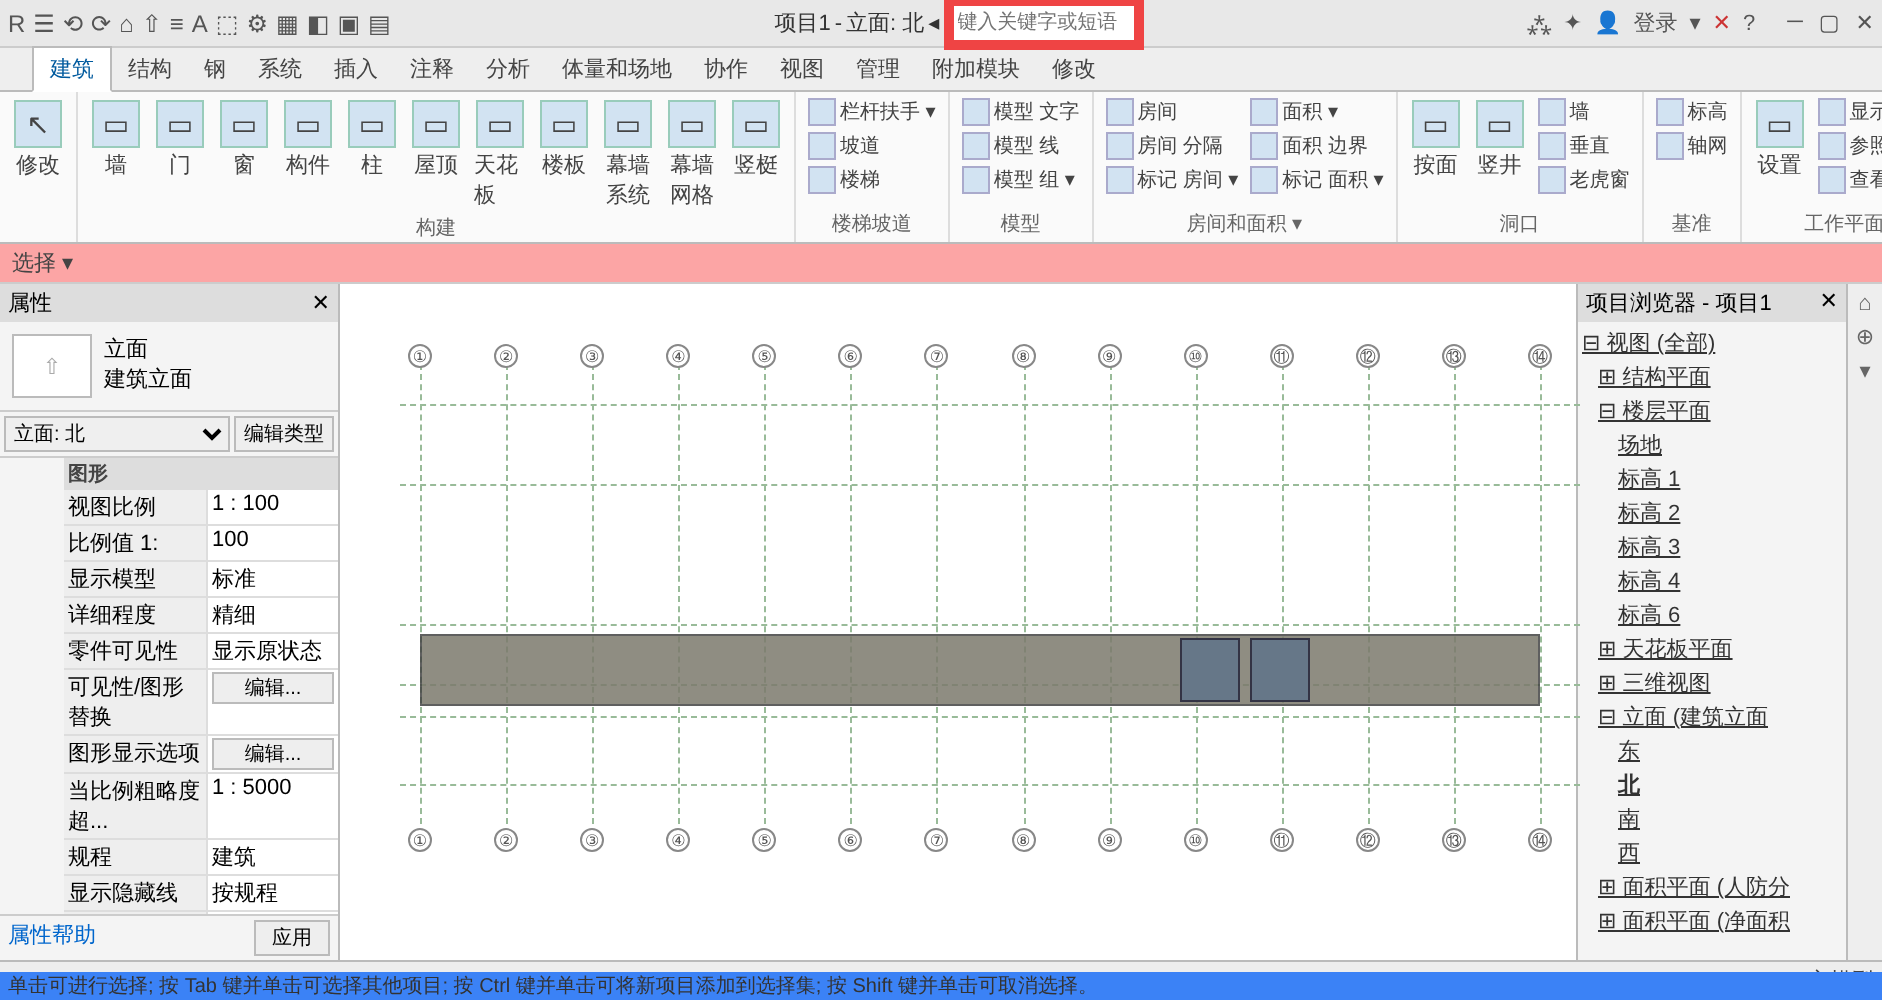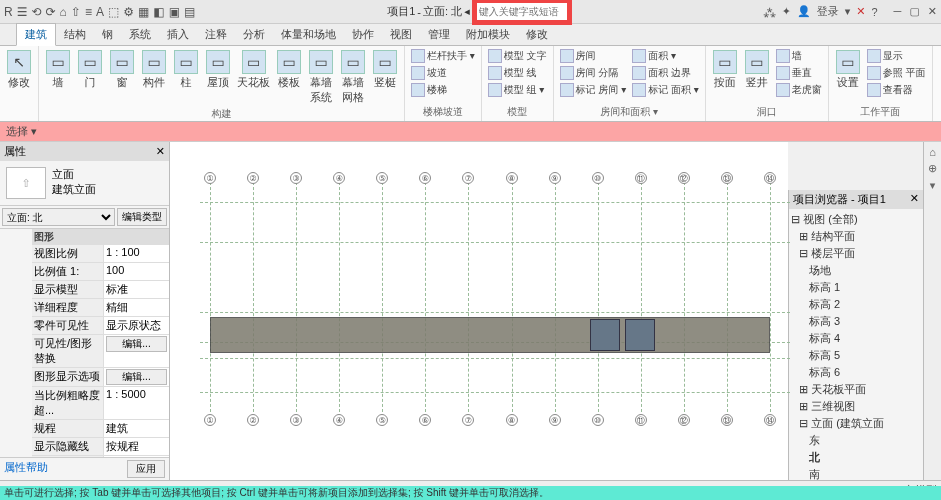--- a/index.html
+++ b/index.html
@@ -38,23 +38,23 @@
 .prow .v { flex:1; padding:1px 2px; background:#fff; }
 .prow .v button { font-size:10px; width:100%; border:1px solid #bbb; background:#eee; }
 .pfoot { display:flex; justify-content:space-between; padding:2px 4px; border-top:1px solid #ccc; }
 .pfoot button { font-size:10px; padding:1px 8px; border:1px solid #bbb; background:#eee; }
 .canvas { flex:1; background:#fff; position:relative; }
 .grid { position:absolute; border-top:1px dashed #9b9; }
 .gridv { position:absolute; border-left:1px dashed #9b9; }
 .axis { position:absolute; width:12px; height:12px; border:1px solid #888; border-radius:50%; font-size:8px; display:flex; align-items:center; justify-content:center; background:#fff; color:#555; }
 .slab { position:absolute; background:#7c7a6d; border:1px solid #444; opacity:.85; }
 .win { position:absolute; background:#678; border:1px solid #334; }
-.browser { width:135px; background:#f4f4f4; border-left:1px solid #bbb; display:flex; flex-direction:column;margin-top:48px; }
+.browser { width:135px; background:#f4f4f4; border-left:1px solid #bbb; display:flex; flex-direction:column; }
 .btitle { background:#ddd; padding:2px 4px; display:flex; justify-content:space-between; font-size:10px; }
-.tree { flex:1; overflow:auto; padding:2px; font-size:10px; color:#333; }
+.tree { flex:1; overflow:auto; padding:2px; font-size:10px; color:#333;text-decoration:underline; }
 .tnode { padding:1px 0 1px 0; white-space:nowrap; cursor:pointer; }
 .tnode.l1 { padding-left:8px; } .tnode.l2 { padding-left:18px; }
 .tnode.active { font-weight:bold; }
 .rside { width:18px; background:#eee; border-left:1px solid #bbb; display:flex; flex-direction:column; gap:4px; align-items:center; padding-top:4px; }
 .rside span { font-size:11px; color:#666; cursor:pointer; }
 .statusbar { position:absolute; bottom:0; left:0; right:0; height:20px; background:#eee; border-top:1px solid #bbb; display:flex; align-items:center; font-size:10px; color:#444; padding:0 4px; gap:8px;}
 .propgrp { background:#ddd; padding:1px 2px; font-size:10px; font-weight:bold; color:#444;}
 </style>
 </head>
 <body>
@@ -220,20 +220,29 @@
           <div class="ico">▭</div>
           <div>竖井</div>
         </div>
         <div class="small-col">
           <div class="sbtn"><span class="sico"></span>墙</div>
           <div class="sbtn"><span class="sico"></span>垂直</div>
           <div class="sbtn"><span class="sico"></span>老虎窗</div>
         </div>
       </div>
       <div class="lbl">洞口</div>
+    </div>
+    <div class="ribgrp">
+      <div class="btns">
+        <div class="small-col">
+          <div class="sbtn"><span class="sico"></span>标高</div>
+          <div class="sbtn"><span class="sico"></span>轴网</div>
+        </div>
+      </div>
+      <div class="lbl">基准</div>
     </div>
     <div class="ribgrp">
       <div class="btns">
         <div class="rbtn">
           <div class="ico">▭</div>
           <div>设置</div>
         </div>
         <div class="small-col">
           <div class="sbtn"><span class="sico"></span>显示</div>
           <div class="sbtn"><span class="sico"></span>参照 平面</div>
@@ -379,21 +388,20 @@
       </div>
   <div class="tree" id="tree">
         <div class="tnode l0">⊟ 视图 (全部)</div>
         <div class="tnode l1">⊞ 结构平面</div>
         <div class="tnode l1">⊟ 楼层平面</div>
         <div class="tnode l2">场地</div>
         <div class="tnode l2">标高 1</div>
         <div class="tnode l2">标高 2</div>
         <div class="tnode l2">标高 3</div>
         <div class="tnode l2">标高 4</div>
-        <div class="tnode l2">标高 5</div>
         <div class="tnode l2">标高 6</div>
         <div class="tnode l1">⊞ 天花板平面</div>
         <div class="tnode l1">⊞ 三维视图</div>
         <div class="tnode l1">⊟ 立面 (建筑立面</div>
         <div class="tnode l2">东</div>
         <div class="tnode l2 active">北</div>
         <div class="tnode l2">南</div>
         <div class="tnode l2">西</div>
         <div class="tnode l1">⊞ 面积平面 (人防分</div>
         <div class="tnode l1">⊞ 面积平面 (净面积</div>
@@ -407,13 +415,13 @@
  </div>
 </div>
 
 <div class="statusbar">
  <span>1 : 100</span>
  <span>▦ ☐ ⬚ ⬚ ◈ ◐ ⬚ ⊘ ◑ ⬚ ⬚ ◧</span>
  <span style="flex:1"></span>
  <span>主模型</span>
 </div>
 
-<div style="position: absolute; bottom: 0px; left: 0px; right: 0px; height: 14px; background: #5eead4; font-size: 10px; color: rgb(51, 51, 51); padding: 0px 4px; overflow: hidden; white-space: nowrap; z-index: 5;">单击可进行选择; 按 Tab 键并单击可选择其他项目; 按 Ctrl 键并单击可将新项目添加到选择集; 按 Shift 键并单击可取消选择。</div>
+<div style="position: absolute; bottom: 0px; left: 0px; right: 0px; height: 14px; background: #3b82f6; font-size: 10px; color: rgb(51, 51, 51); padding: 0px 4px; overflow: hidden; white-space: nowrap; z-index: 5;">单击可进行选择; 按 Tab 键并单击可选择其他项目; 按 Ctrl 键并单击可将新项目添加到选择集; 按 Shift 键并单击可取消选择。</div>
 
 </body></html>

